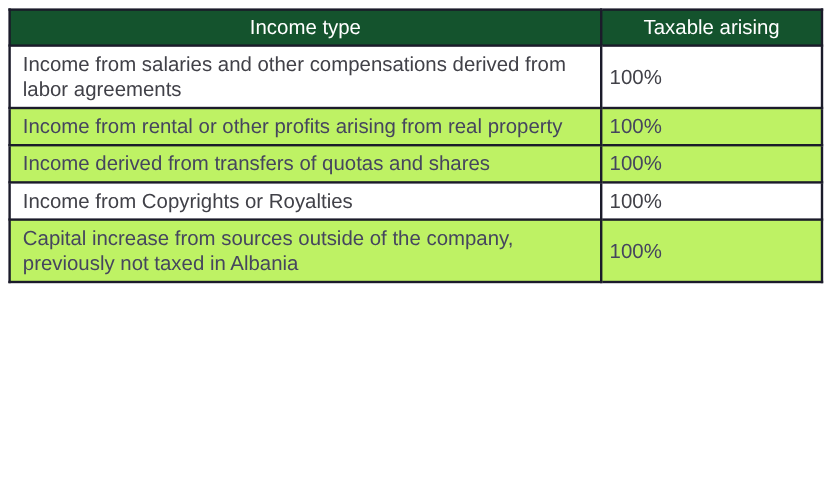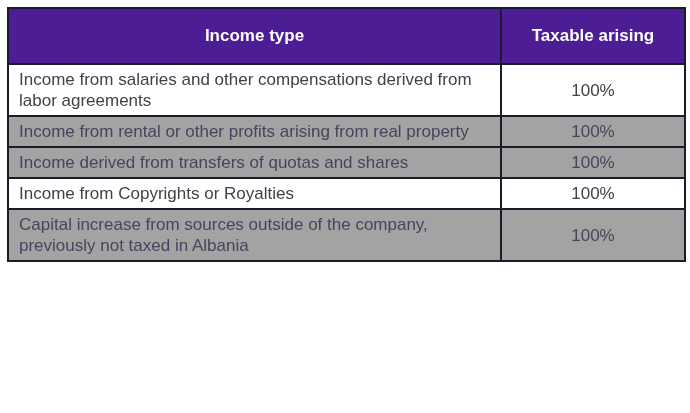--- a/index.html
+++ b/index.html
@@ -21,45 +21,44 @@
     table-layout: fixed;
   }
   table.income-table col.c-type   { width: 493px; }
   table.income-table col.c-amount { width: 184px; }
   table.income-table th,
   table.income-table td {
     border: 2px solid #1b1b2a;
     box-sizing: border-box;
   }
   table.income-table th {
-    background: #4c1d95;
+    background: #14532d;
     color: #ffffff;
     font-size: 17px;
-    font-weight: bold;
+    font-weight: normal;
     text-align: center;
-    padding: 17px 8px;
+    padding: 4px 8px;
     line-height: 20px;
   }
   table.income-table td {
     font-size: 17px;
     color: #414148;
     line-height: 21px;
     vertical-align: middle;
     background: #ffffff;
   }
   td.cell-type {
     text-align: left;
     padding: 4px 9px 4px 10px;
   }
   td.cell-amount {
-    text-align: center;
     padding: 4px 6px;
   }
   tr.row-alt td {
-    background: #a3a3a3;
+    background: #bef264;
     color: #45455e;
   }
 </style>
 </head>
 <body>
 
 <div class="canvas">
   <table class="income-table">
     <colgroup>
       <col class="c-type">

